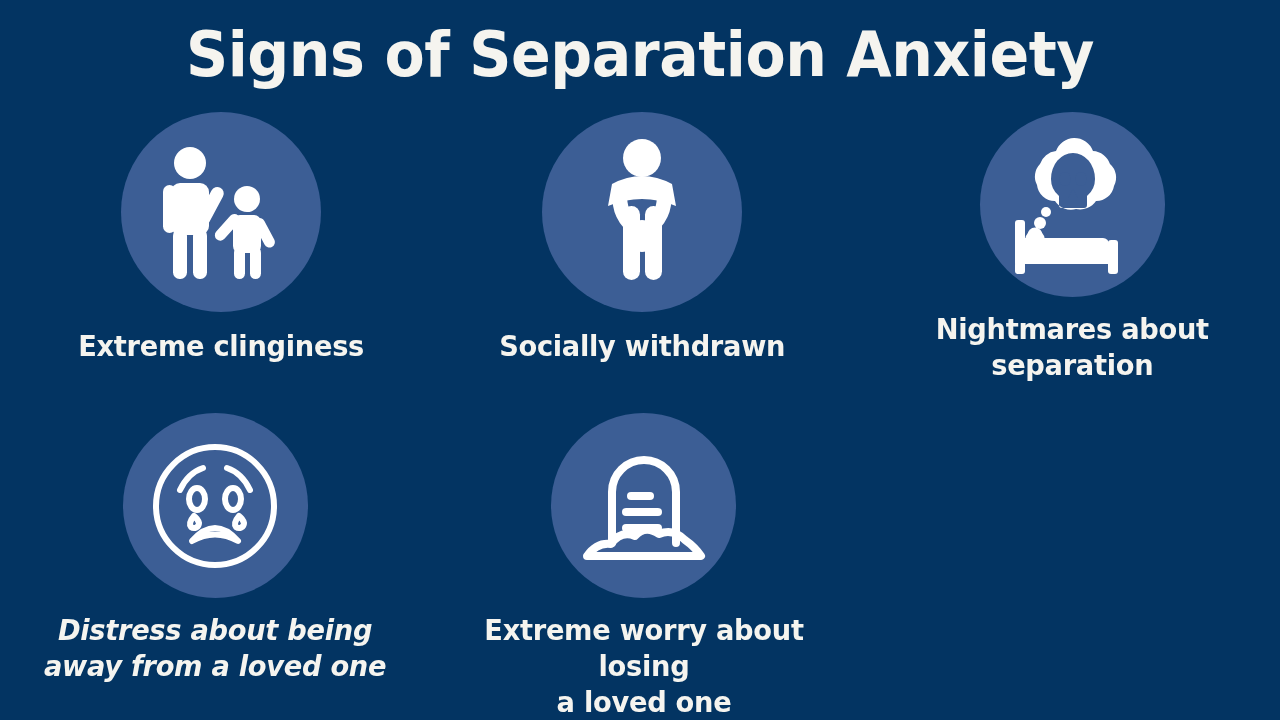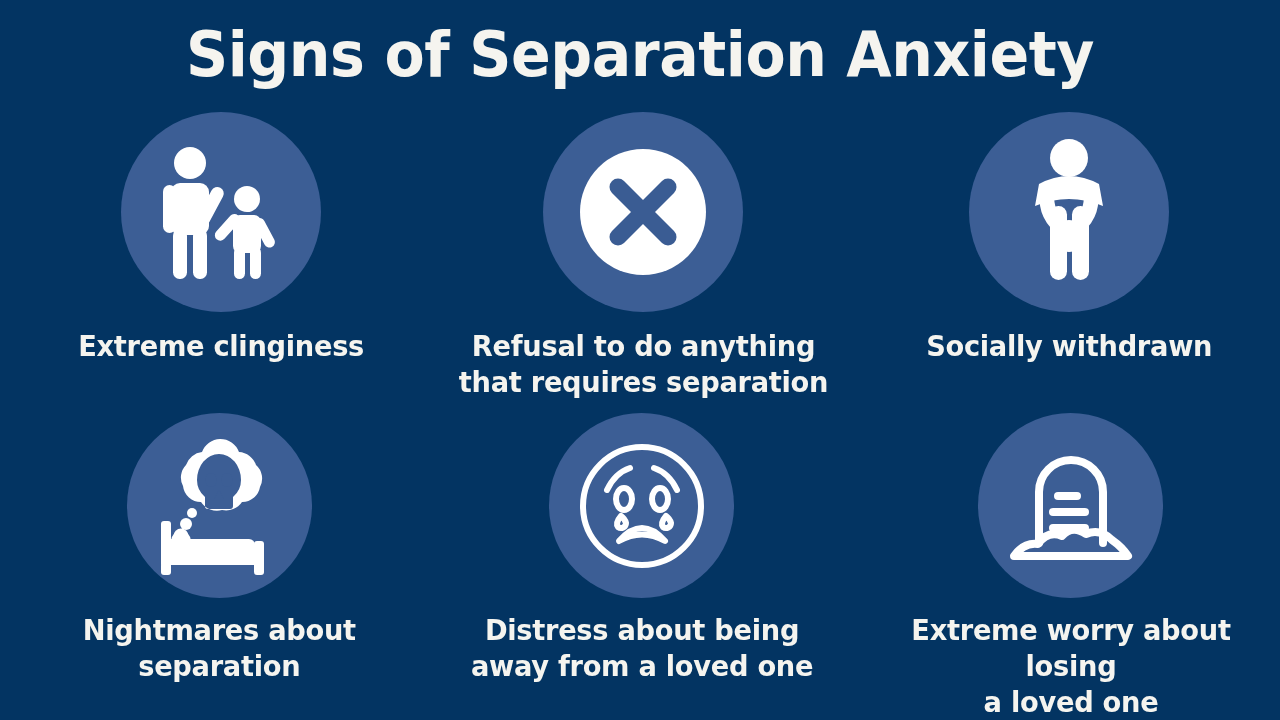--- a/index.html
+++ b/index.html
@@ -93,21 +93,21 @@
     white-space: pre-line;
   }
 
   .row2 .card-label { margin-top: 14px; }
 
   
   .card-1 { transform: translate(8px, 0); }
   .card-2 { transform: translate(3px, 0); }
   .card-3 { transform: translate(2px, 0); }
   .card-4 { transform: translate(6px, 0); }
-  .card-5 { transform: translate(2px, 0); }
+  .card-5 { transform: translate(2px, 0); font-style: italic; }
   .card-6 { transform: translate(4px, 0); }
 </style>
 </head>
 <body>
 
 <div class="infographic">
 
   <div class="title">Signs of Separation Anxiety</div>
 
   <div class="grid">
@@ -139,35 +139,20 @@
 
               <rect x="88" y="110" width="11" height="32" rx="5.5"></rect>
               <rect x="104" y="110" width="11" height="32" rx="5.5"></rect>
             </g>
           </svg>
         </span>
       </div>
       <div class="card-label">Extreme clinginess</div>
     </div>
 
-    <div class="card card-2 row1">
-      <div class="icon-circle">
-        <span>
-          <svg width="150" height="150" viewBox="0 0 150 150" aria-hidden="true">
-            <circle cx="75" cy="75" r="63" fill="#ffffff"></circle>
-            <g stroke="#3a5c93" stroke-width="17" stroke-linecap="round">
-              <line x1="50" y1="50" x2="100" y2="100"></line>
-              <line x1="100" y1="50" x2="50" y2="100"></line>
-            </g>
-          </svg>
-        </span>
-      </div>
-      <div class="card-label">Refusal to do anything
-that requires separation</div>
-    </div>
 
     <div class="card card-3 row1">
       <div class="icon-circle">
         <span>
           <svg width="150" height="160" viewBox="0 0 150 160" aria-hidden="true">
             <g fill="#ffffff">
 
               <circle cx="75" cy="26" r="19"></circle>
 
               <path d="M45 52 q30 -16 60 0 l4 22 q-34 -14 -68 0 z"></path>

